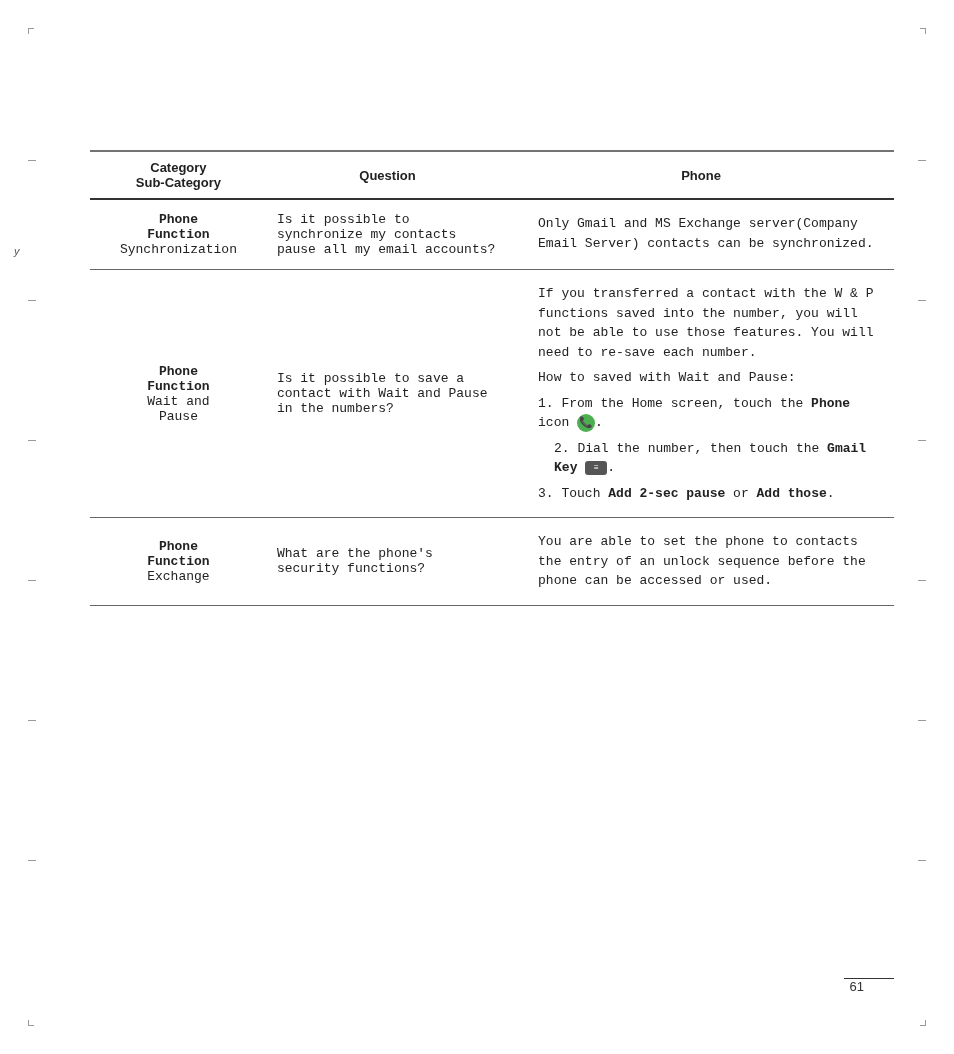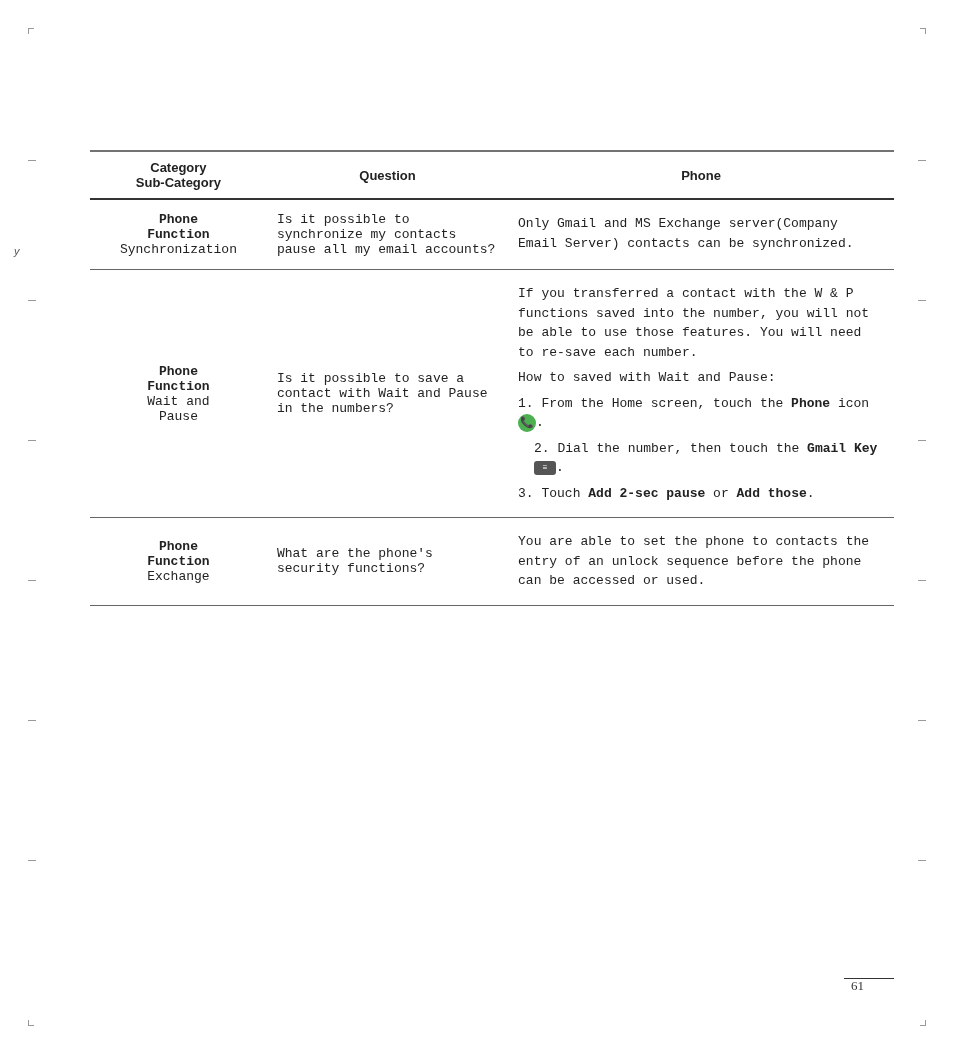--- a/index.html
+++ b/index.html
@@ -120,20 +120,21 @@
 
     .answer-cell {
       vertical-align: top;
       padding-top: 14px;
       padding-bottom: 14px;
     }
 
     .answer-cell p {
       margin-bottom: 6px;
       line-height: 1.5;
+      margin-left: 20px;
     }
 
     .answer-cell p:last-child {
       margin-bottom: 0;
     }
 
     .bold-text {
       font-weight: bold;
     }
 
@@ -167,21 +168,20 @@
       padding-left: 16px;
     }
 
     
     .page-number {
       position: absolute;
       bottom: 60px;
       right: 90px;
       font-size: 13px;
       color: #333;
-      font-family: Liberation Serif, serif;
     }
     .page-number-line {
       position: absolute;
       bottom: 75px;
       right: 60px;
       width: 50px;
       height: 1px;
       background: #333;
     }
   </style>

